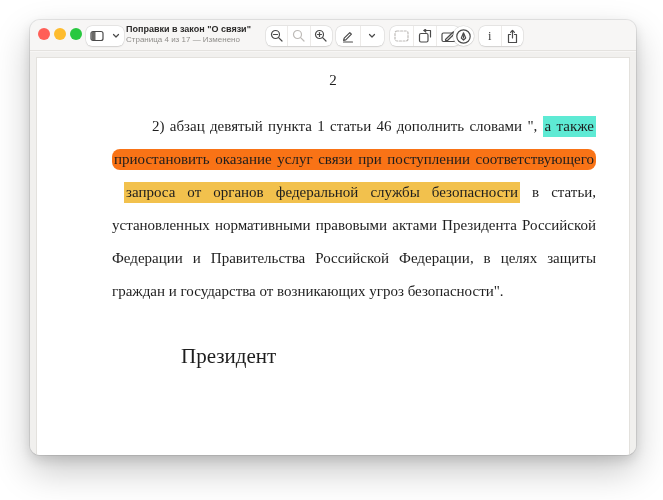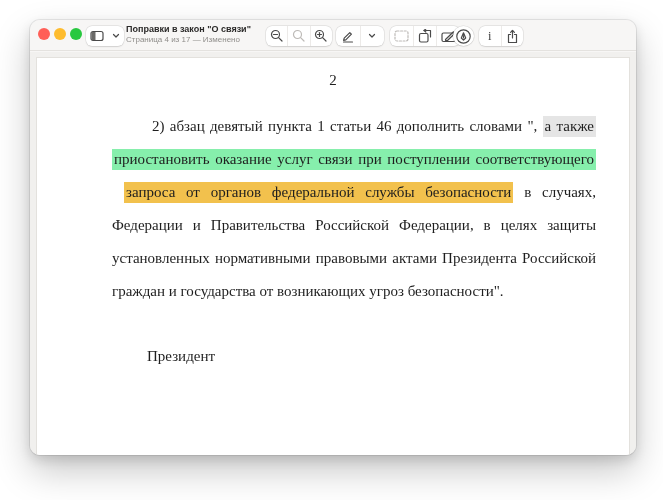--- a/index.html
+++ b/index.html
@@ -65,21 +65,21 @@
   .para { margin:20px 33px 0 75px; }
   .line {
     height:33px; line-height:33px; font-size:15px;
     text-align:justify; text-align-last:justify; white-space:nowrap;
   }
   .line.first { padding-left:40px; }
   .line.lastline { text-align:center; text-align-last:left; }
   .hl { padding:2px 2px 3px 2px; }
   .hl:empty { display:none; padding:0; }
 
-  .signature { margin:40px 0 0 70px; font-size:15px; line-height:17px; }
+  .signature { margin:40px 0 0 104px; font-size:21px; line-height:17px; }
   .signature .sig1 { padding-left:40px; }
 </style>
 </head>
 <body>
 
 <div class="window">
 
   <div class="toolbar">
     <div class="tl r" style="background: rgb(255, 95, 87);"></div>
     <div class="tl y" style="background: rgb(254, 188, 46);"></div>
@@ -194,25 +194,25 @@
       </span>
       <input type="text" placeholder="Поиск" style="">
     </div>
   </div>
 
   <div class="content">
     <div class="page">
       <div class="pageno">2</div>
 
       <div class="para">
-        <div class="line first"><span class="pre">2) абзац девятый пункта 1 статьи 46 дополнить словами ", </span><span class="hl" style="background: #e5e5e5;">а также</span><span class="post"></span></div>
-        <div class="line"><span class="pre"></span><span class="hl" style="background: #86efac;">приостановить оказание услуг связи при поступлении соответствующего</span><span class="post"></span></div>
-        <div class="line"><span class="pre"></span><span class="hl" style="background: rgb(242, 193, 77); margin-left: 12px;">запроса от органов федеральной службы безопасности</span><span class="post"> в случаях,</span></div>
+        <div class="line first"><span class="pre">2) абзац девятый пункта 1 статьи 46 дополнить словами ", </span><span class="hl" style="background: #5eead4;">а также</span><span class="post"></span></div>
+        <div class="line"><span class="pre"></span><span class="hl" style="background: #f97316; border-radius: 8px;">приостановить оказание услуг связи при поступлении соответствующего</span><span class="post"></span></div>
+        <div class="line"><span class="pre"></span><span class="hl" style="background: rgb(242, 193, 77); margin-left: 12px;">запроса от органов федеральной службы безопасности</span><span class="post"> в статьи,</span></div>
+        <div class="line"><span class="pre">установленных нормативными правовыми актами Президента Российской</span><span class="post"></span></div>
         <div class="line"><span class="pre">Федерации и Правительства Российской Федерации, в целях защиты</span><span class="post"></span></div>
-        <div class="line"><span class="pre">установленных нормативными правовыми актами Президента Российской</span><span class="post"></span></div>
         <div class="line lastline"><span class="pre">граждан и государства от возникающих угроз безопасности".</span><span class="post"></span></div>
       </div>
 
       <div class="signature">
         <div class="sig1">Президент</div>
       </div>
     </div>
   </div>
 </div>
 

